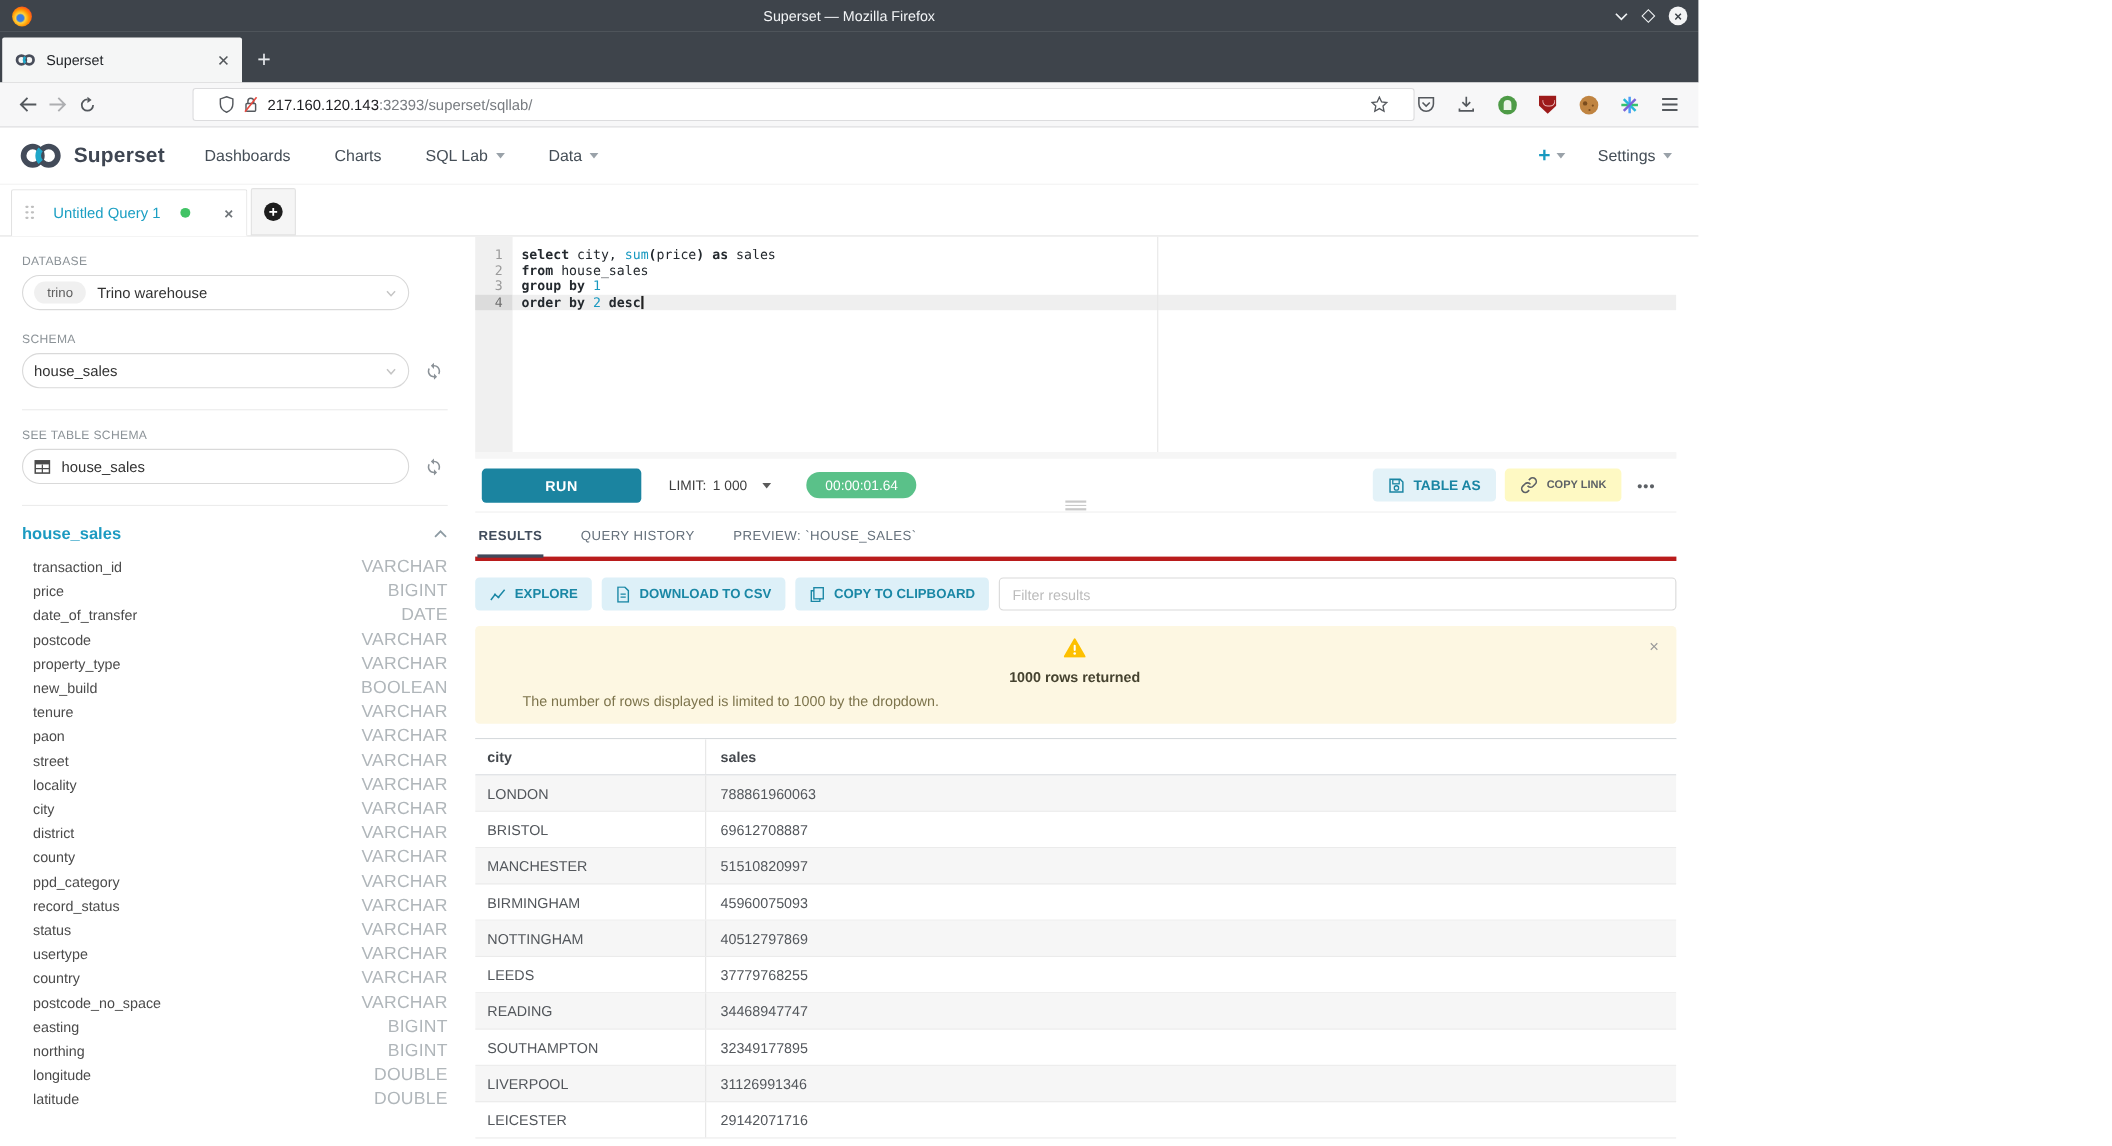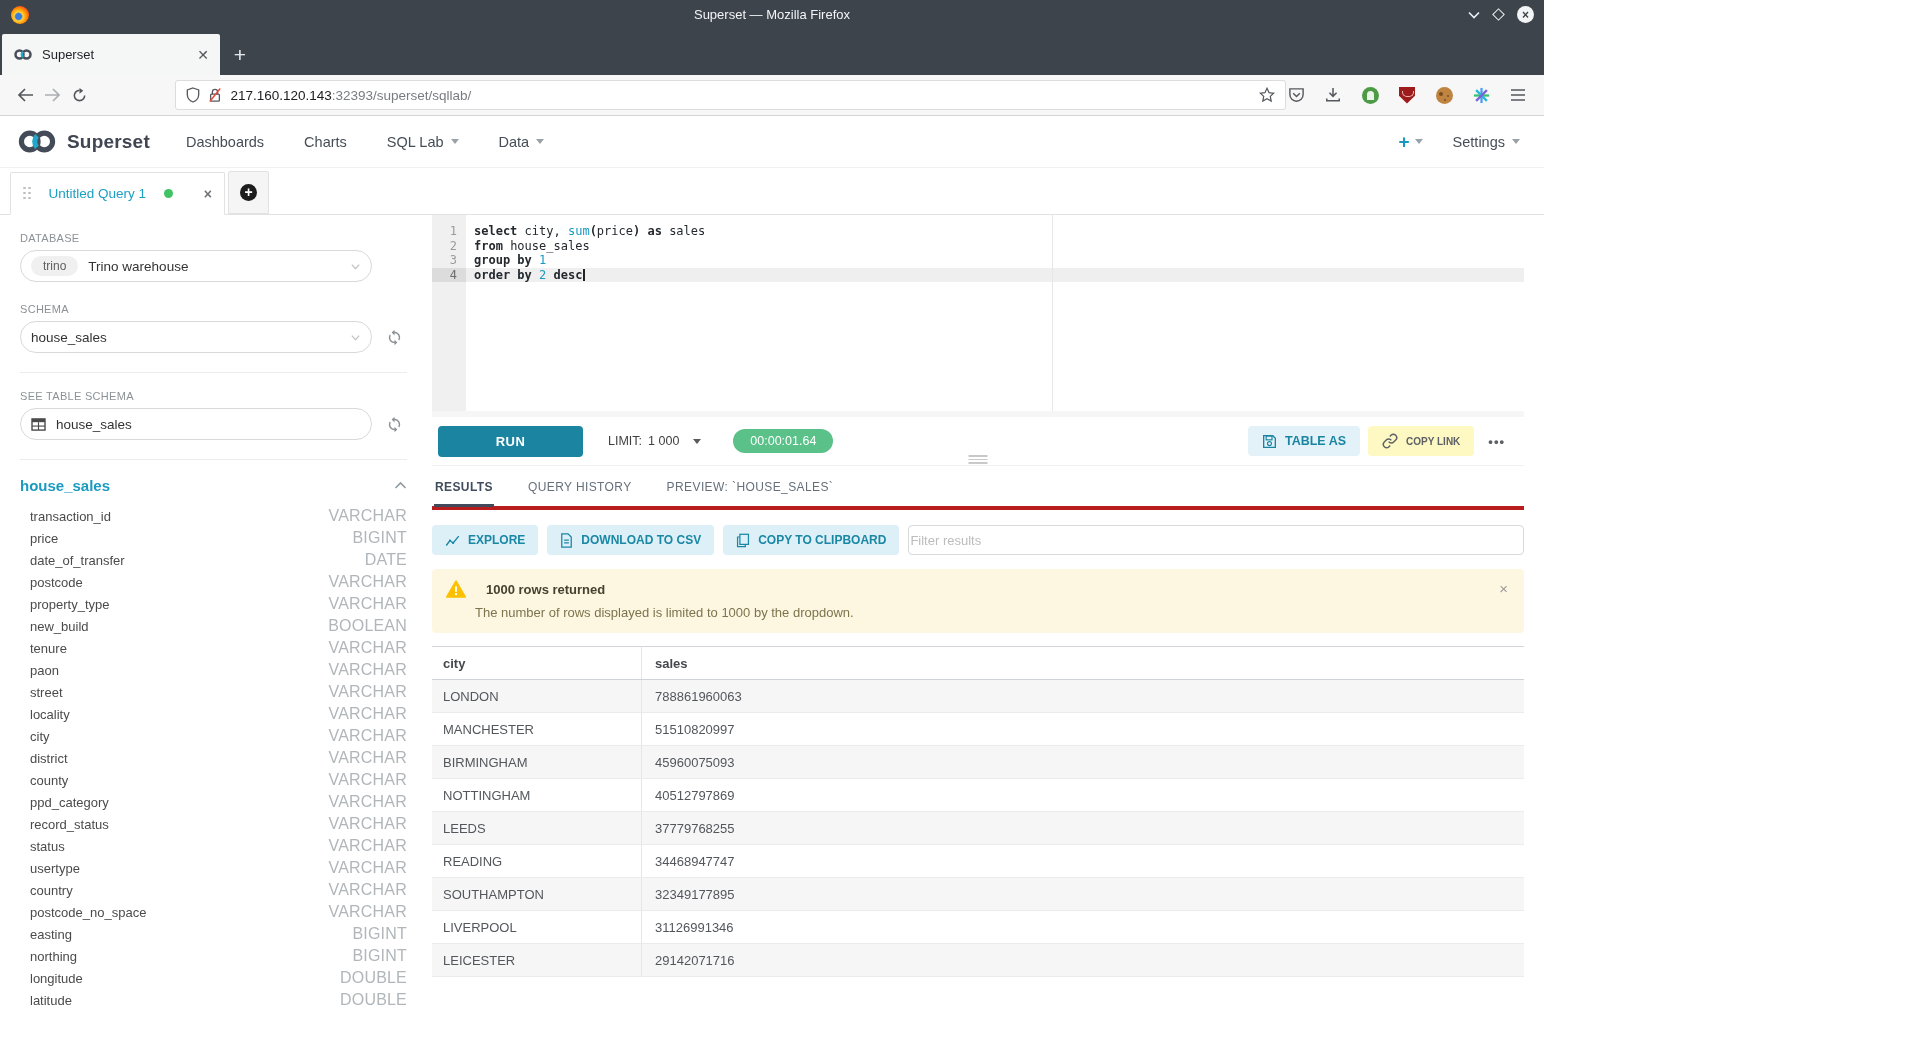--- a/index.html
+++ b/index.html
@@ -21,21 +21,21 @@
   .tabstrip { height:46px; background:#3e444b; display:flex; align-items:flex-end; flex:0 0 auto; }
   .btab { width:218px; height:41px; background:#f5f6f6; display:flex; align-items:center; padding:0 11px; gap:9px;
     font-size:13px; color:#1f2226; margin-left:2px; border-radius:2px 2px 0 0; }
   .btab-label { flex:1; }
   .btab-close { color:#53575b; font-size:14px; }
   .newtab { width:40px; height:41px; display:flex; align-items:center; justify-content:center; color:#e6e9ec; font-size:21px; font-weight:300; }
 
   .navtoolbar { height:41px; background:#f7f7f8; border-bottom:1px solid #d4d4d6; display:flex; align-items:center; flex:0 0 auto; padding:0 12px; }
   .nav-btn { width:32px; display:flex; justify-content:center; color:#54585d; }
   .urlbar { width:1306px; height:30px; background:#fff; border:1px solid #dcdcde; border-radius:3px; margin-left:82px;
-    display:flex; align-items:center; padding:0 10px; gap:8px; }
+    display:flex; align-items:center; padding:0 23px; gap:8px; }
   .url-text { font-size:13.5px; color:#202124; }
   .url-text .gray { color:#787c81; }
   .url-star { margin-left:auto; color:#55595e; }
   .tb-icons { display:flex; align-items:center; gap:17px; margin-left:auto; padding-right:4px; }
   .tb-ico { display:flex; align-items:center; justify-content:center; width:20px; height:20px; }
   .ico-ghost { width:17px; height:17px; border-radius:50%; background:#4e9b47; position:relative; }
   .ico-ghost::after { content:""; position:absolute; left:5px; top:4px; width:7px; height:9px; border-radius:4px 4px 0 0; background:#eaf4e9; }
   .ico-ublock { width:16px; height:17px; background:#9d1b1b; clip-path:polygon(0 0,100% 0,100% 55%,50% 100%,0 55%); position:relative; }
   .ico-ublock::after { content:""; position:absolute; left:3px; top:4px; width:10px; height:5px; border-radius:0 0 5px 5px; border:1.5px solid #e9b8b8; border-top:none; }
   .ico-cookie { width:17px; height:17px; border-radius:50%; background:#c08441; position:relative; }
@@ -117,25 +117,25 @@
   
   .south { flex:1; border-top:1px solid #f0f0f0; position:relative; min-height:0; display:flex; flex-direction:column; }
   .grip { position:absolute; top:-11px; left:50%; transform:translateX(-50%); width:19px; }
   .grip i { display:block; height:1.5px; background:#c9c9c9; margin-bottom:2px; }
   .rtabs { display:flex; gap:33px; padding:14px 0 0 2px; border-bottom:4px solid #b91c1c; flex:0 0 auto; }
   .rtab { font-size:12px; letter-spacing:.4px; color:#65707b; padding:0 1px 10px; cursor:pointer; }
   .rtab.active { color:#414c5c; font-weight:bold; border-bottom:3px solid #41495a; margin-bottom:-1px; }
   .controls { display:flex; align-items:center; gap:9px; margin-top:15px; flex:0 0 auto; }
   .cbtn { height:30px; background:#ddf0f8; color:#1a87a5; border:none; border-radius:4px; font-size:12px; font-weight:bold;
     display:flex; align-items:center; gap:8px; padding:0 13px; flex:0 0 auto; }
-  .filter-input { flex:1; height:30px; border:1px solid #d9d9d9; border-radius:4px; font-size:13px; color:#333; padding:0 1px;
+  .filter-input { flex:1; height:30px; border:1px solid #d9d9d9; border-radius:4px; font-size:13px; color:#333; padding:0 11px;
     font-family:"Liberation Sans", sans-serif; outline:none; }
   .filter-input::placeholder { color:#bcbcbc; }
   .alert { margin-top:14px; background:#fdf7e2; border-radius:4px; padding:11px 16px 13px 14px; position:relative; flex:0 0 auto; }
-  .alert-row { display:flex; align-items:center; gap:20px; }
+  .alert-row { display:flex; align-items:center; gap:10px;flex-direction:column; }
   .alert-title { font-size:13px; font-weight:bold; color:#45422f; }
   .alert-body { font-size:13px; color:#7d744c; margin:7px 0 0 29px; }
   .alert-close { position:absolute; right:16px; top:11px; color:#9a9a9a; font-size:15px; }
 
   .rtable { margin-top:13px; flex:1; overflow:hidden; border-top:1px solid #d2d6da; }
   .thead { display:flex; border-bottom:1px solid #cfd3d8; background:#fff; }
   .tc { height:32px; display:flex; align-items:center; padding-left:11px; font-size:13px; color:#53575c; }
   .tc.h { font-weight:bold; color:#44484d; }
   .c1 { width:209px; flex:0 0 auto; }
   .c2 { flex:1; border-left:1px solid #e6e6e6; padding-left:13px; }
@@ -561,20 +561,24 @@
           <div class="thead">
               <div class="tc h c1">city</div>
               <div class="tc h c2">sales</div>
             </div>
           <div class="tbody">
               <div class="trow">
                 <div class="tc c1">LONDON</div>
                 <div class="tc c2">788861960063</div>
               </div>
               <div class="trow">
+                <div class="tc c1">BRISTOL</div>
+                <div class="tc c2">69612708887</div>
+              </div>
+              <div class="trow">
                 <div class="tc c1">MANCHESTER</div>
                 <div class="tc c2">51510820997</div>
               </div>
               <div class="trow">
                 <div class="tc c1">BIRMINGHAM</div>
                 <div class="tc c2">45960075093</div>
               </div>
               <div class="trow">
                 <div class="tc c1">NOTTINGHAM</div>
                 <div class="tc c2">40512797869</div>

